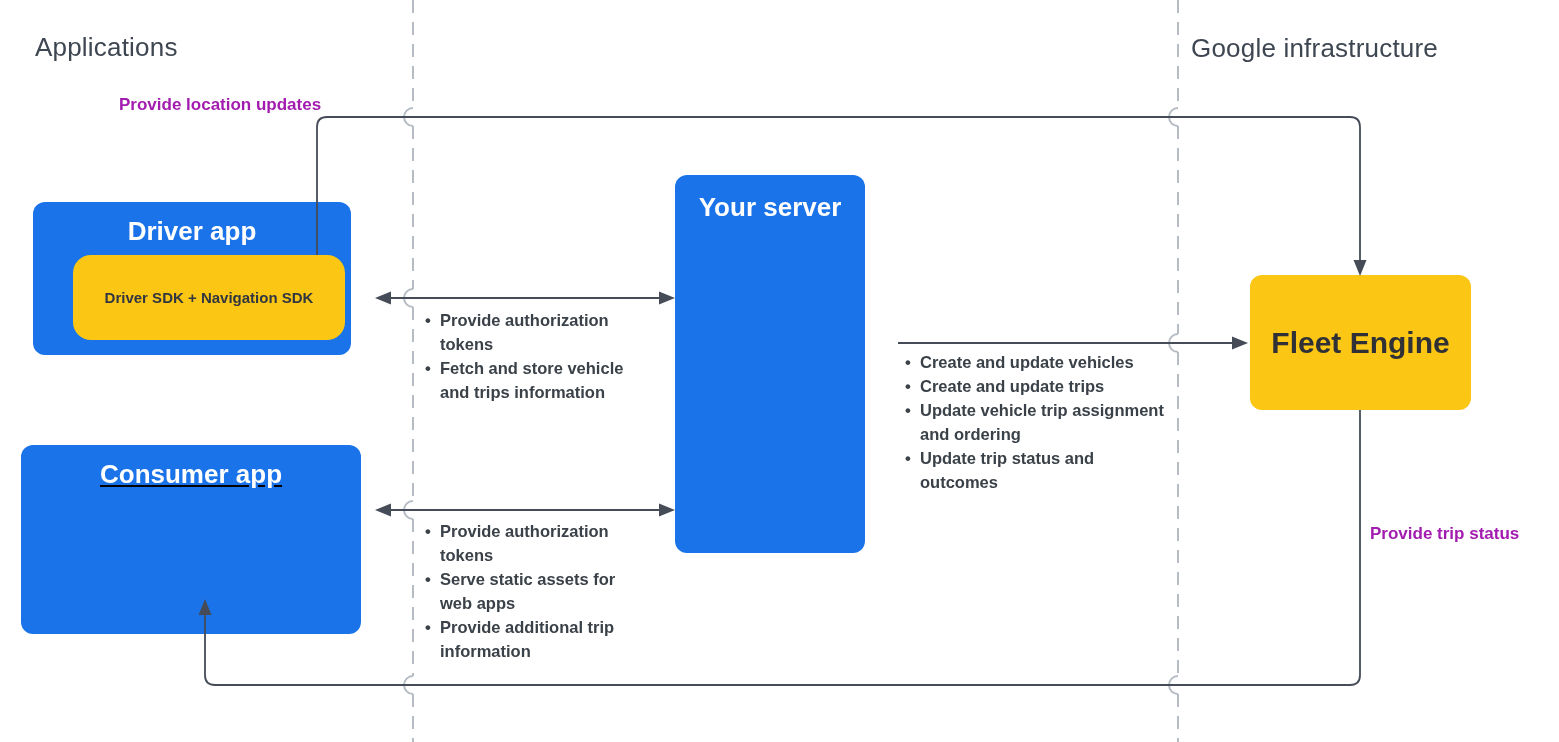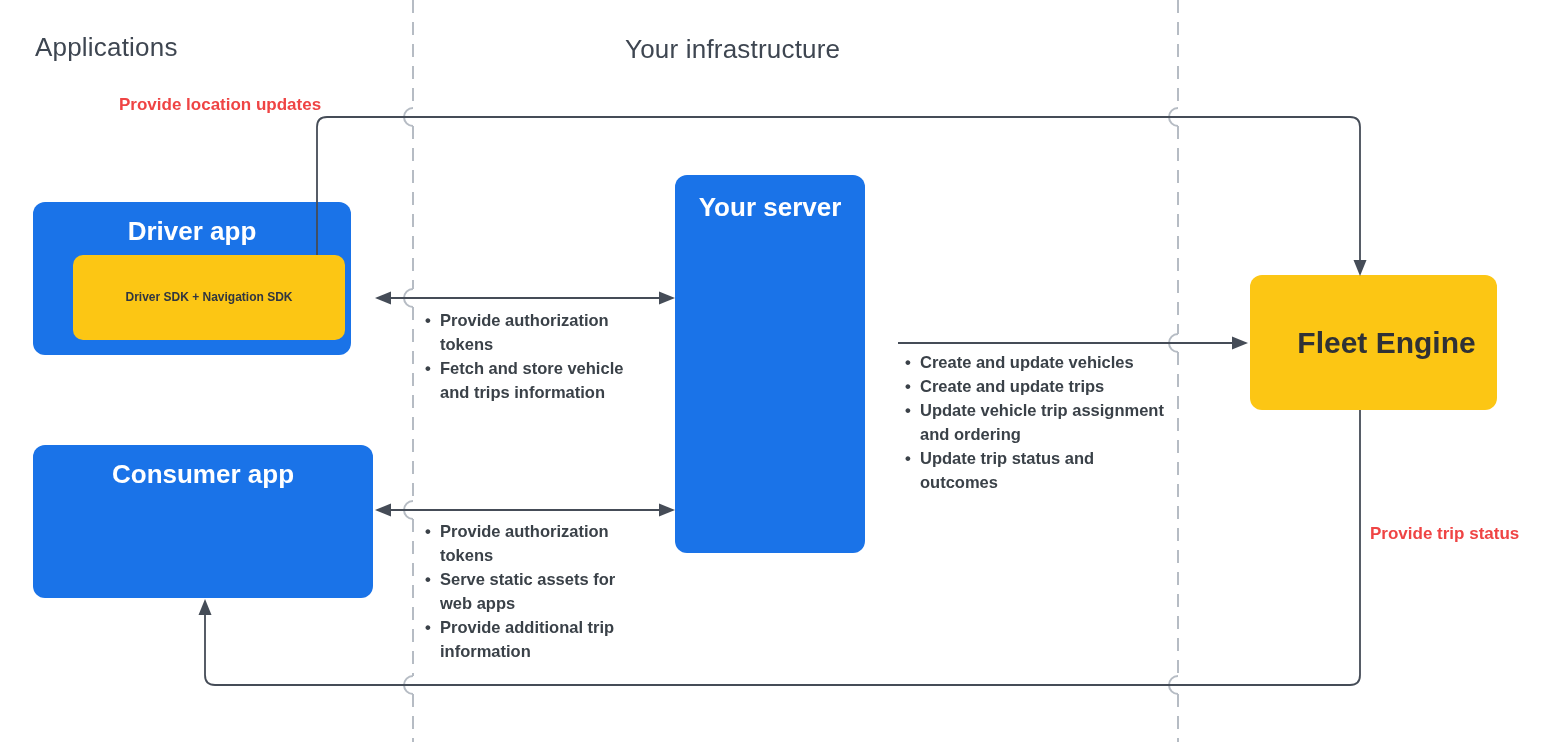--- a/index.html
+++ b/index.html
@@ -6,54 +6,54 @@
   .canvas{
     position:relative;width:1559px;height:742px;background:#ffffff;
     font-family:"Liberation Sans",sans-serif;overflow:hidden;
   }
   .col-header{
     position:absolute;width:340px;text-align:left;
     font-size:26px;color:#3e4651;letter-spacing:.2px;
   }
   .node{position:absolute;border-radius:12px;}
   .node.blue{background:#1a73e8;}
-  .node.yellow{background:#fcc614;padding-left:26px;}
+  .node.yellow{background:#fcc614;}
   .node-title{
     text-align:center;color:#ffffff;font-weight:bold;font-size:26px;
   }
   .sdk-box{
-    position:absolute;background:#fcc614;border-radius:10px;
+    position:absolute;background:#fcc614;border-radius:18px;
     display:flex;align-items:center;justify-content:center;text-align:center;
-    font-weight:bold;font-size:12px;line-height:1.4;color:#313640;
+    font-weight:bold;font-size:15px;line-height:1.4;color:#313640;
     padding:0 10px;box-sizing:border-box;
   }
   .fleet{display:flex;align-items:center;justify-content:center;
     font-weight:bold;font-size:30px;color:#2f3136;}
   .edge-label{
-    position:absolute;font-weight:bold;font-size:17px;color:#ef4444;white-space:nowrap;
+    position:absolute;font-weight:bold;font-size:17px;color:#a21caf;white-space:nowrap;
   }
   .bullets{position:absolute;font-weight:bold;font-size:16.5px;line-height:24px;color:#3a4148;}
   .bullets .li{position:relative;padding-left:15px;}
   .bullets .dot{position:absolute;left:0;top:0;}
   svg.overlay{position:absolute;left:0;top:0;z-index:5;pointer-events:none;}
 </style>
 </head>
 <body>
 
 <div class="canvas">
 
   <div class="col-header" style="left:35px;top:32px;">Applications</div>
-  <div class="col-header" style="left:625px;top:34px;">Your infrastructure</div>
+  <div class="col-header" style="left:1191px;top:33px;">Google infrastructure</div>
 
   <div class="node blue" style="left:33px;top:202px;width:318px;height:153px;">
     <div class="node-title" style="margin-top:14px;">Driver app</div>
     <div class="sdk-box" style="left:40px;top:53px;width:272px;height:85px;">Driver SDK + Navigation SDK</div>
   </div>
 
-  <div class="node blue" style="left:33px;top:445px;width:340px;height:153px;">
+  <div class="node blue" style="left:21px;top:445px;width:340px;height:189px;text-decoration:underline;">
     <div class="node-title" style="margin-top:14px;">Consumer app</div>
   </div>
 
   <div class="node blue" style="left:675px;top:175px;width:190px;height:378px;">
     <div class="node-title" style="margin-top:17px;">Your server</div>
   </div>
 
   <div class="node yellow fleet" style="left:1250px;top:275px;width:221px;height:135px;">Fleet Engine</div>
 
   <div class="edge-label" style="left:119px;top:95px;">Provide location updates</div>

